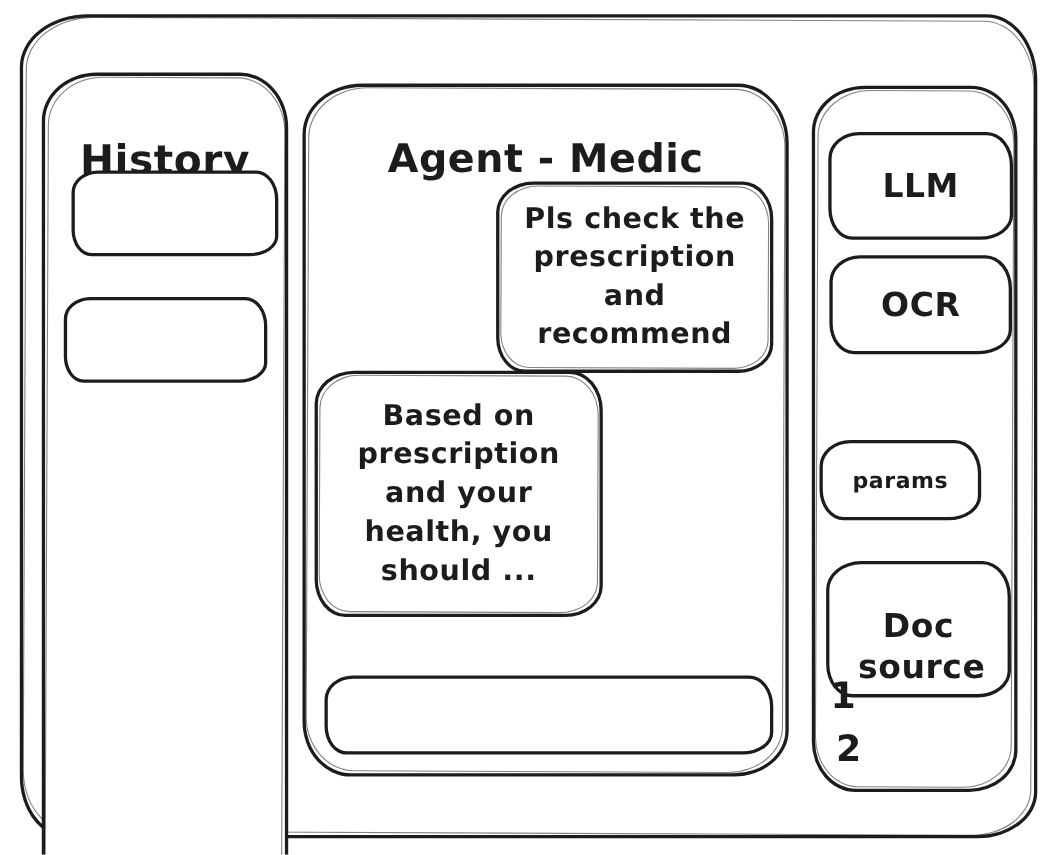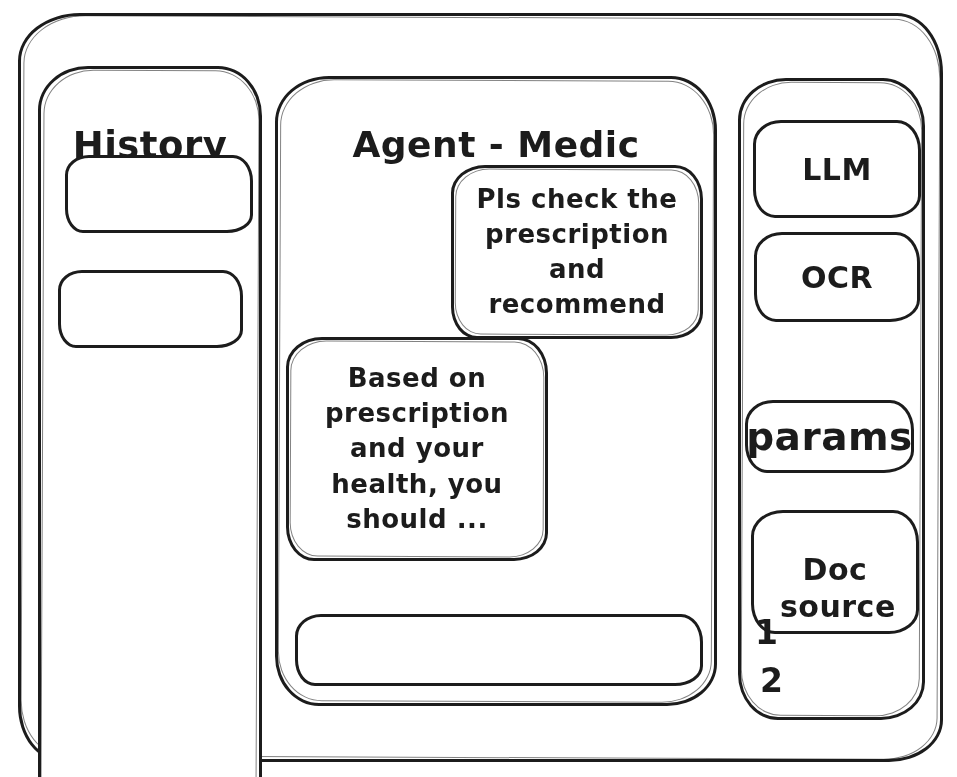--- a/index.html
+++ b/index.html
@@ -117,21 +117,21 @@
     font-size:30px;
     font-family:inherit;
     font-weight:600;
     letter-spacing:.5px;
     color:var(--ink);
     cursor:pointer;
     border-radius:28px 24px 30px 22px / 24px 30px 22px 28px;
   }
   #btn-llm{left:12px;top:39px;width:168px;height:98px;}
   #btn-ocr{left:13px;top:151px;width:166px;height:90px;}
-  #btn-params{left:4px;top:319px;width:169px;height:73px;font-size:39px;}
+  #btn-params{left:4px;top:319px;width:147px;height:73px;font-size:20px;}
   #doc-source{
     left:10px;top:429px;width:168px;height:124px;
     flex-direction:column;
     line-height:1.25;
     border-radius:32px 26px 30px 24px / 26px 32px 24px 30px;
     text-align:center;
   }
   .doc-num{
     position:absolute;
     font-size:33px;

